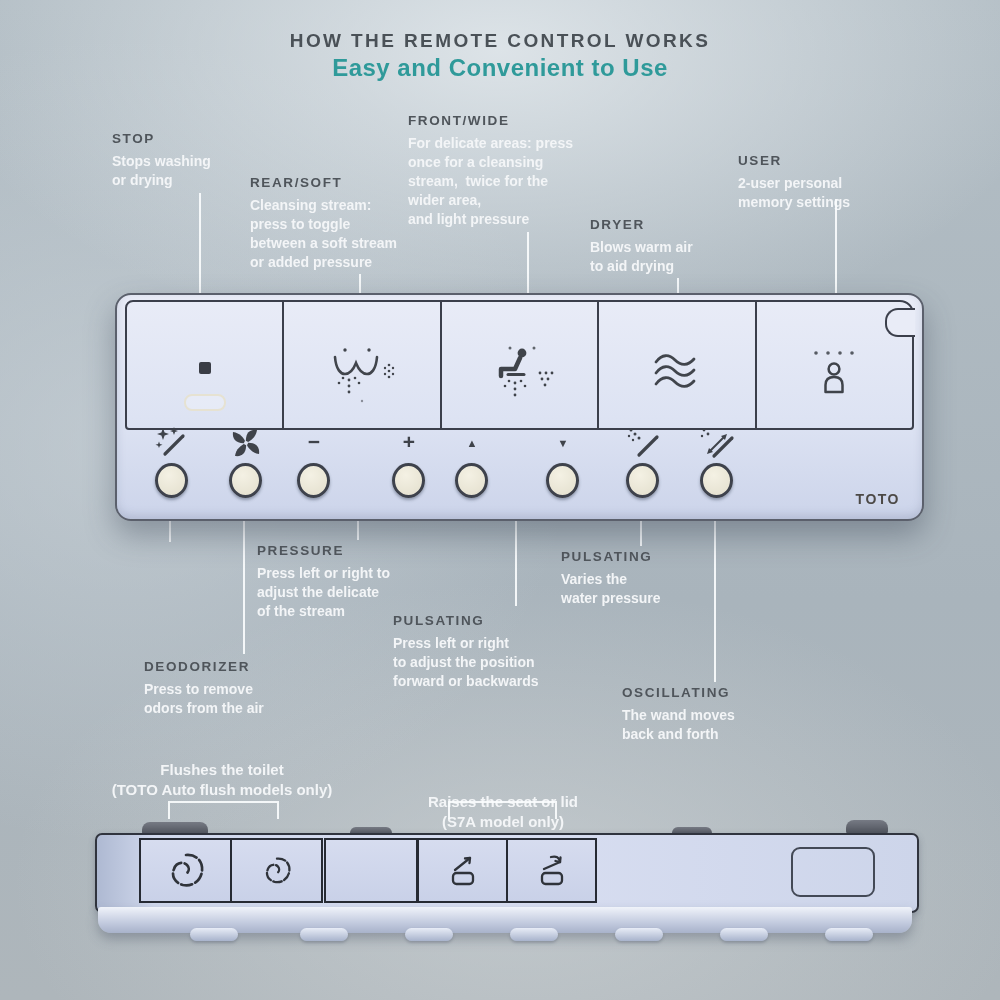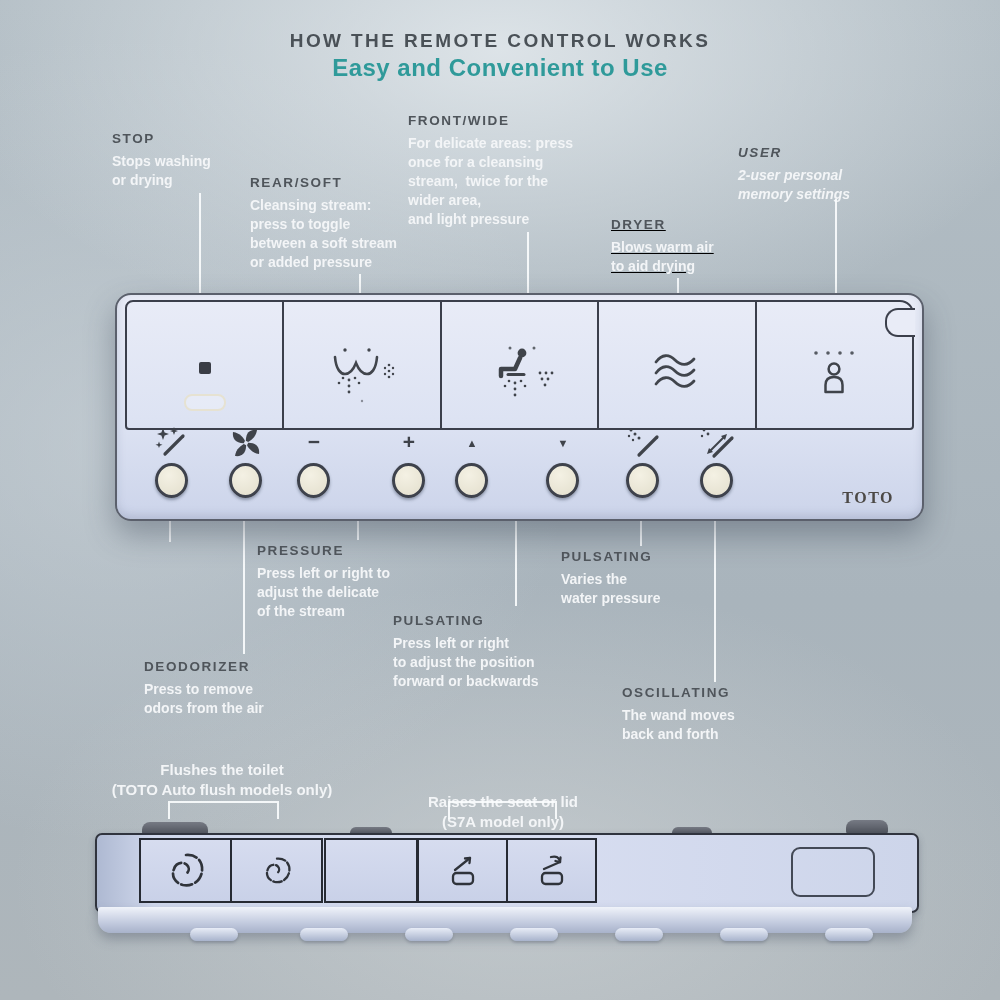--- a/index.html
+++ b/index.html
@@ -41,22 +41,22 @@
   .stop-pill{width:38px;height:13px;border:2px solid #e6e2d2;border-radius:8px;
     position:absolute;left:50%;top:92px;transform:translateX(-50%);
     background:rgba(255,255,255,.25);}
   .oval{position:absolute;width:27px;height:29px;border-radius:50%;
     background:radial-gradient(circle at 40% 32%,#f4f1e4,#e3dfcd);
     border:3px solid #3e424c;box-shadow:0 2px 3px rgba(60,70,90,.45);}
   .sicon{position:absolute;transform:translate(-50%,-50%);}
   .glyph{position:absolute;transform:translate(-50%,-50%);color:#3f434a;font-weight:700;}
   .glyph.pm{font-size:21px;}
   .glyph.tri{font-size:11px;}
-  .toto{position:absolute;right:28px;bottom:12px;font-family:Liberation Serif, serif;
-    font-size:16px;font-weight:700;letter-spacing:1.5px;color:#4c4946;}
+  .toto{position:absolute;right:22px;bottom:12px;font-family:Liberation Sans, sans-serif;
+    font-size:14px;font-weight:700;letter-spacing:1.5px;color:#4c4946;}
   
   .blabel{position:absolute;text-align:center;font-weight:700;font-size:15px;
     color:#f3f5f7;line-height:1.35;white-space:pre-line;}
   .bracket{position:absolute;height:16px;border:2px solid rgba(250,252,253,.92);
     border-bottom:none;}
   
   .bremote{position:absolute;left:95px;top:818px;width:820px;height:132px;}
   .bknob{position:absolute;background:linear-gradient(180deg,#767a84,#4d515a);
     border-radius:8px 8px 3px 3px;}
   .bface{position:absolute;left:0;top:15px;width:820px;height:76px;
@@ -98,26 +98,26 @@
 or added pressure</div>
   </div>
   <div class="callout" style="left:408px;top:112px;width:240px;">
     <div class="co-title">FRONT/WIDE</div>
     <div class="co-desc">For delicate areas: press
 once for a cleansing
 stream,  twice for the
 wider area,
 and light pressure</div>
   </div>
-  <div class="callout" style="left:611px;top:216px;width:180px;text-decoration:underline;">
+  <div class="callout" style="left:590px;top:216px;width:180px;">
     <div class="co-title">DRYER</div>
     <div class="co-desc">Blows warm air
 to aid drying</div>
   </div>
-  <div class="callout" style="left:738px;top:144px;width:200px;font-style:italic;">
+  <div class="callout" style="left:738px;top:152px;width:200px;">
     <div class="co-title">USER</div>
     <div class="co-desc">2-user personal
 memory settings</div>
   </div>
 
   <div class="vline" style="left:199px;top:193px;height:129px;"></div>
   <div class="vline" style="left:359px;top:274px;height:44px;"></div>
   <div class="vline" style="left:527px;top:232px;height:86px;"></div>
   <div class="vline" style="left:677px;top:278px;height:40px;"></div>
   <div class="vline" style="left:835px;top:199px;height:121px;"></div>

